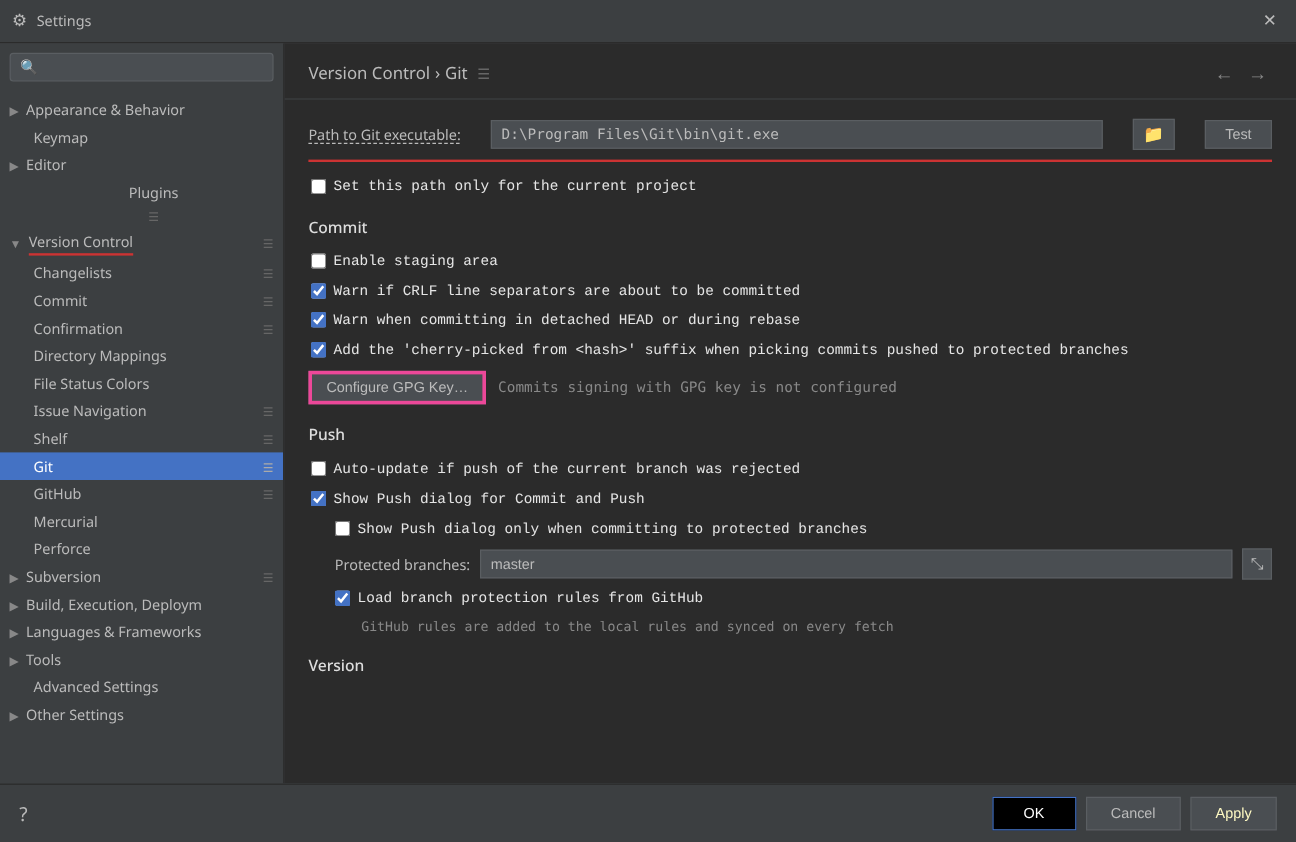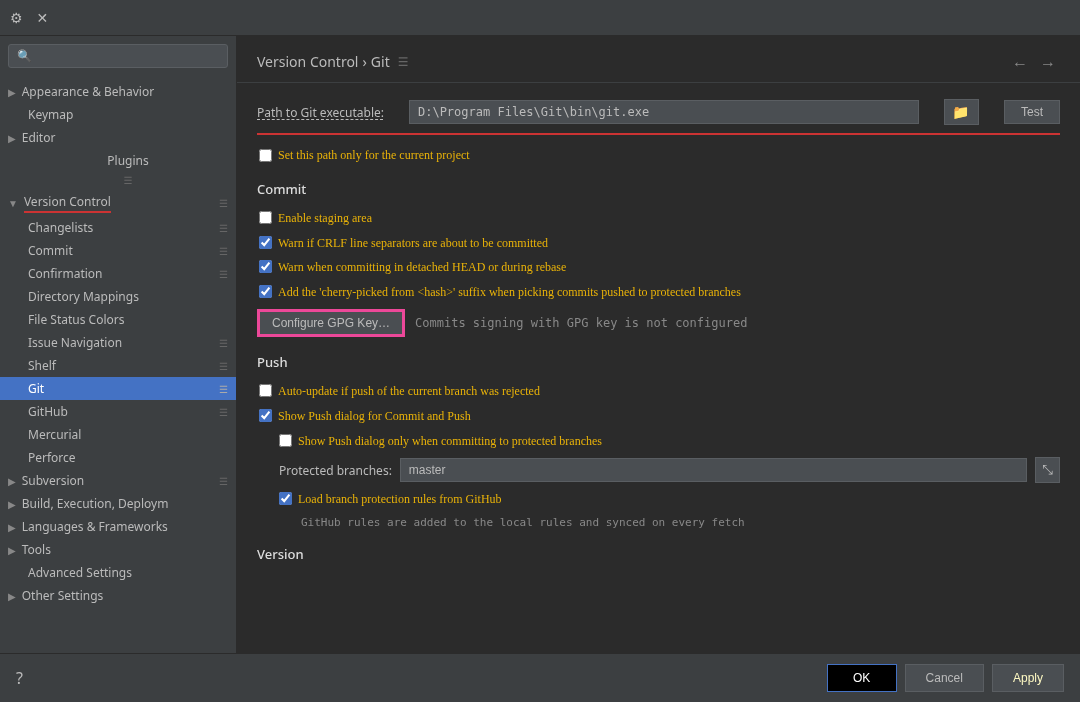--- a/index.html
+++ b/index.html
@@ -175,23 +175,23 @@
       margin-bottom: 8px;
       padding-left: 2px;
     }
     .checkbox-row input[type="checkbox"] {
       margin-top: 1px;
       flex-shrink: 0;
       accent-color: #4472c4;
       cursor: pointer;
     }
     .checkbox-label {
-      color: #eab308;
-      font-size: 12px;
-      font-family: Liberation Serif, serif;
+      color: #e5e5e5;
+      font-size: 12px;
+      font-family: Liberation Mono, monospace;
       line-height: 1.4;
     }
     .checkbox-desc {
       color: #888888;
       font-size: 11px;
       font-family: monospace;
       margin-left: 22px;
       margin-bottom: 8px;
       line-height: 1.5;
     }
@@ -283,20 +283,21 @@
     
     ::-webkit-scrollbar { width: 6px; }
     ::-webkit-scrollbar-track { background: #3c3f41; }
     ::-webkit-scrollbar-thumb { background: #5a5e62; border-radius: 3px; }
   </style>
 </head>
 <body>
 
 <div class="title-bar">
   <span style="font-size:14px;">⚙</span>
+  <span class="title-bar-title">Settings</span>
   <span class="title-bar-close">✕</span>
 </div>
 
 <div class="dialog-body">
 
   <div class="sidebar">
     <input class="search-box" placeholder="🔍" type="text" style="">
     <div class="sidebar-tree">
 
       <div class="tree-item parent">

